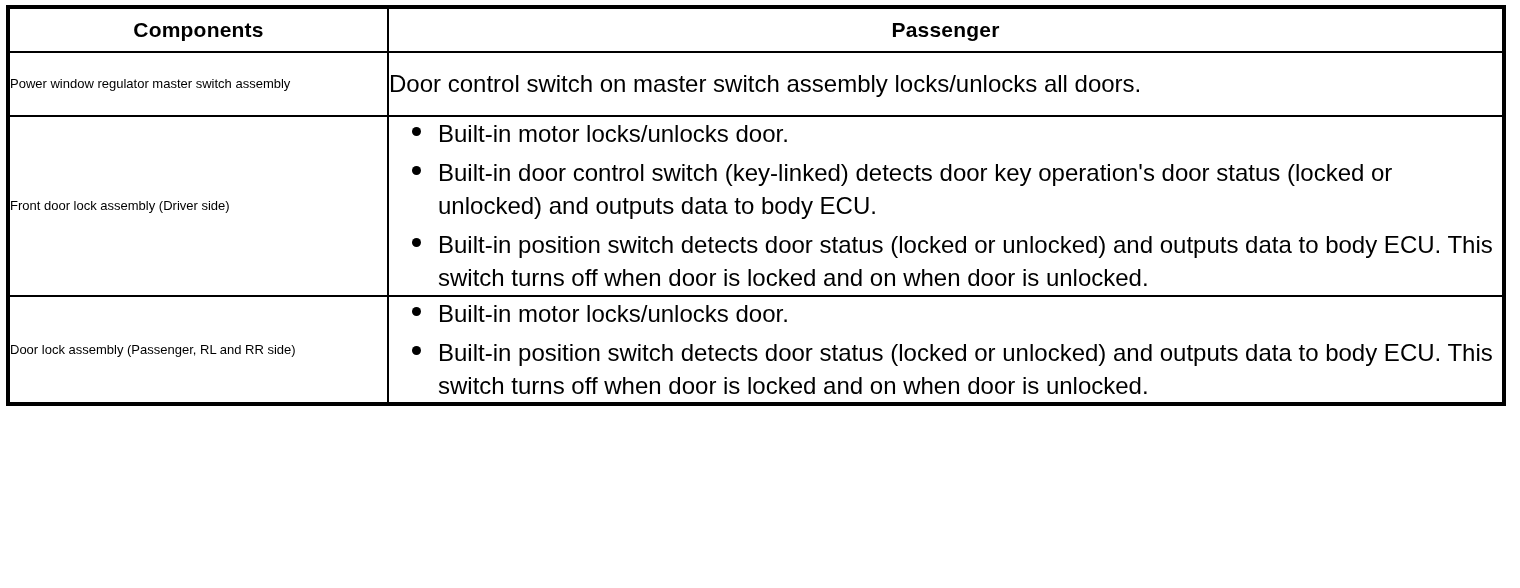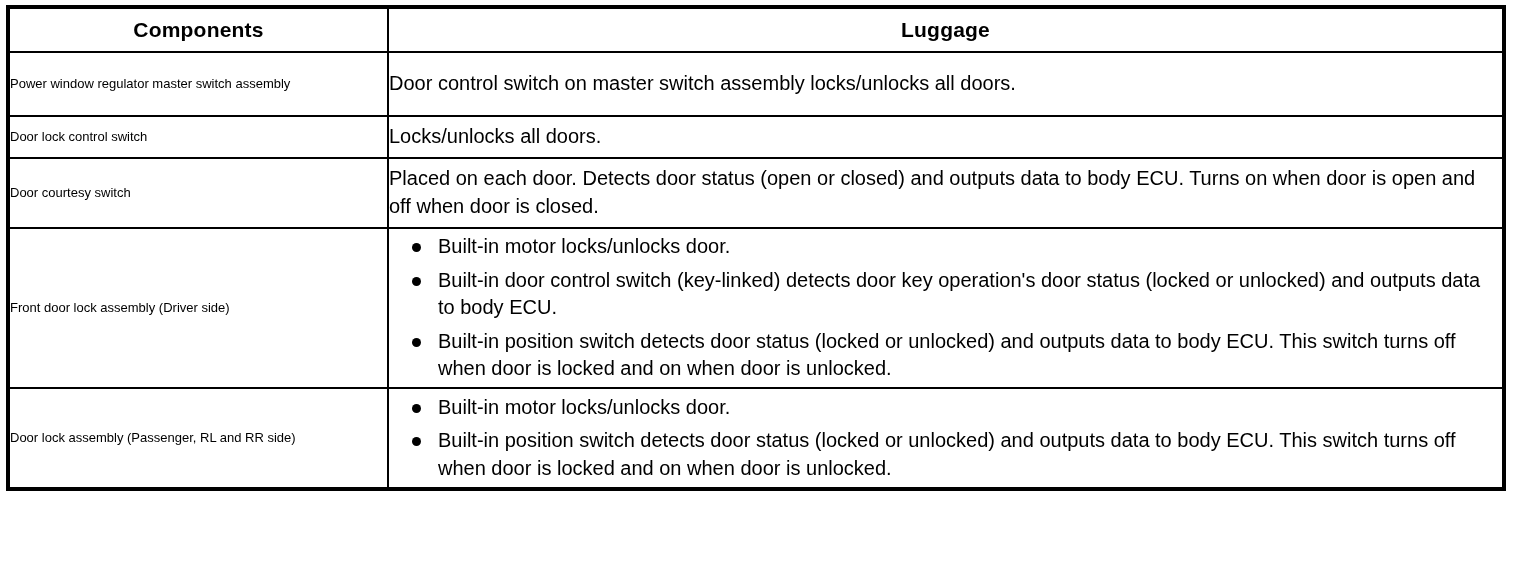--- a/index.html
+++ b/index.html
@@ -52,21 +52,21 @@
   td.component {
     padding: 6px 0 6px 8px;
     font-size: 13px;
     line-height: 1.32;
     text-align: left;
   }
 
   
   td.function {
     padding: 8px 10px 8px 10px;
-    font-size: 20px;
+    font-size: 24px;
     line-height: 1.38;
     text-align: left;
   }
 
   td.function .para {
     margin: 0;
   }
 
   ul.bullets {
     list-style: none;
@@ -105,45 +105,33 @@
 
 <div class="table-wrap">
   <table class="spec-table">
     <colgroup>
       <col class="col-components">
       <col class="col-function">
     </colgroup>
     <thead>
       <tr>
         <th>Components</th>
-        <th>Luggage</th>
+        <th>Passenger</th>
       </tr>
     </thead>
     <tbody>
 
       <tr class="row-h1">
         <td class="component">Power window regulator master switch assembly</td>
         <td class="function">
           <p class="para">Door control switch on master switch assembly locks/unlocks all doors.</p>
         </td>
       </tr>
 
-      <tr class="row-h2">
-        <td class="component">Door lock control switch</td>
-        <td class="function">
-          <p class="para">Locks/unlocks all doors.</p>
-        </td>
-      </tr>
 
-      <tr class="row-h3">
-        <td class="component">Door courtesy switch</td>
-        <td class="function">
-          <p class="para">Placed on each door. Detects door status (open or closed) and outputs data to body ECU. Turns on when door is open and off when door is closed.</p>
-        </td>
-      </tr>
 
       <tr class="row-h4">
         <td class="component">Front door lock assembly (Driver side)</td>
         <td class="function">
           <ul class="bullets">
             <li>
               <span class="bullet-dot"></span>
               <span>Built-in motor locks/unlocks door.</span>
             </li>
             <li>

